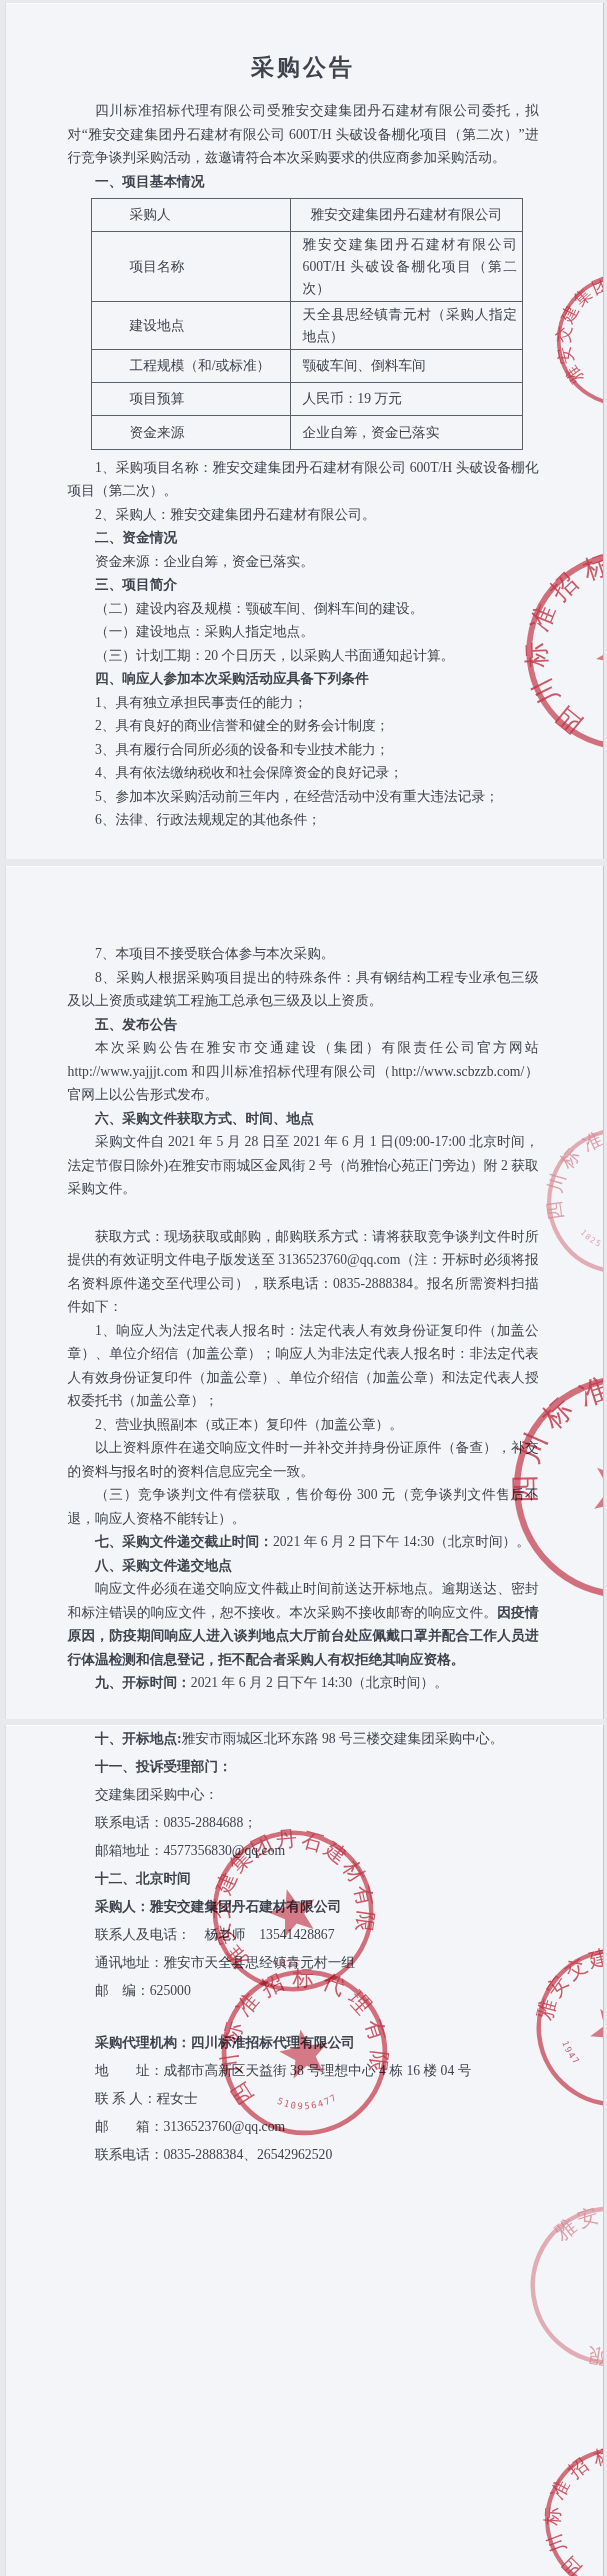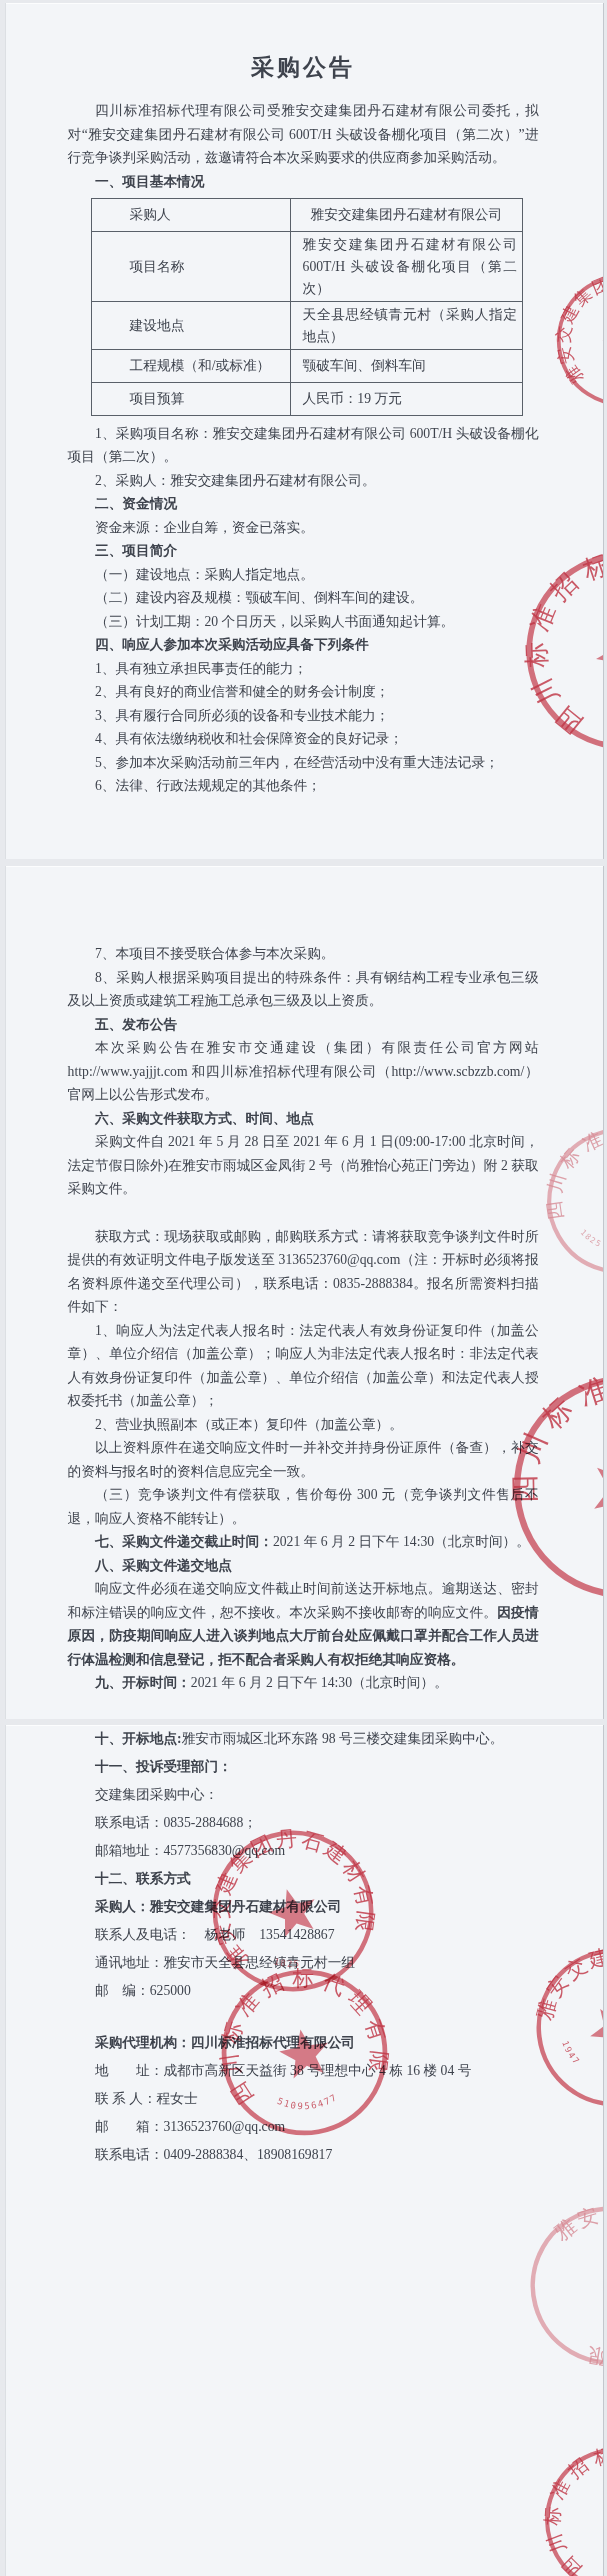--- a/index.html
+++ b/index.html
@@ -62,29 +62,33 @@
           <td class="val">天全县思经镇青元村（采购人指定地点）</td>
         </tr>
         <tr class="r4">
           <td class="lbl">工程规模（和/或标准）</td>
           <td class="val">颚破车间、倒料车间</td>
         </tr>
         <tr class="r5">
           <td class="lbl">项目预算</td>
           <td class="val">人民币：19 万元</td>
         </tr>
+        <tr class="r6">
+          <td class="lbl">资金来源</td>
+          <td class="val">企业自筹，资金已落实</td>
+        </tr>
       </tbody>
         </table>
       <p class="p">1、采购项目名称：雅安交建集团丹石建材有限公司 600T/H 头破设备棚化项目（第二次）。</p>
       <p class="p">2、采购人：雅安交建集团丹石建材有限公司。</p>
       <p class="h">二、资金情况</p>
       <p class="p">资金来源：企业自筹，资金已落实。</p>
       <p class="h">三、项目简介</p>
+      <p class="p">（二）建设内容及规模：颚破车间、倒料车间的建设。</p>
       <p class="p">（一）建设地点：采购人指定地点。</p>
-      <p class="p">（二）建设内容及规模：颚破车间、倒料车间的建设。</p>
       <p class="p">（三）计划工期：20 个日历天，以采购人书面通知起计算。</p>
       <p class="h">四、响应人参加本次采购活动应具备下列条件</p>
       <p class="p">1、具有独立承担民事责任的能力；</p>
       <p class="p">2、具有良好的商业信誉和健全的财务会计制度；</p>
       <p class="p">3、具有履行合同所必须的设备和专业技术能力；</p>
       <p class="p">4、具有依法缴纳税收和社会保障资金的良好记录；</p>
       <p class="p">5、参加本次采购活动前三年内，在经营活动中没有重大违法记录；</p>
       <p class="p">6、法律、行政法规规定的其他条件；</p>
     </div>
 
@@ -158,30 +162,30 @@
     </div>
   </div>
 
   <div class="page" id="pg3">
     <div class="content">
       <p class="p"><span class="b">十、开标地点:</span><span>雅安市雨城区北环东路 98 号三楼交建集团采购中心。</span></p>
       <p class="h">十一、投诉受理部门：</p>
       <p class="p">交建集团采购中心：</p>
       <p class="p">联系电话：0835-2884688；</p>
       <p class="p">邮箱地址：4577356830@qq.com</p>
-      <p class="h">十二、联系方式</p>
+      <p class="h">十二、北京时间</p>
       <p class="p b">采购人：雅安交建集团丹石建材有限公司</p>
       <p class="p">联系人及电话：　杨老师　13541428867</p>
       <p class="p">通讯地址：雅安市天全县思经镇青元村一组</p>
       <p class="p">邮　编：625000</p>
       <p class="p b gap-top">采购代理机构：四川标准招标代理有限公司</p>
       <p class="p">地　　址：成都市高新区天益街 38 号理想中心 4 栋 16 楼 04 号</p>
       <p class="p">联 系 人：程女士</p>
       <p class="p">邮　　箱：3136523760@qq.com</p>
-      <p class="p">联系电话：0409-2888384、18908169817</p>
+      <p class="p">联系电话：0835-2888384、26542962520</p>
     </div>
 
     <div class="stamp" style="left:203px;top:102px;width:168px;height:168px;transform:rotate(-16deg);">
       <svg viewBox="0 0 200 200">
         <defs>
             <path id="arc-p3a" d="M 34,142 A 78,78 0 1 1 166,142"></path>
             <path id="dig-p3a" d="M 60,154 A 72,72 0 0 0 140,154"></path>
           </defs>
         <circle class="ring" cx="100" cy="100" r="93"></circle>
         <polygon class="star" points="100,73 107.3,92.9 128.5,93.7 111.9,106.9 117.6,127.3 100,115.5 82.4,127.3 88.1,106.9 71.5,93.7 92.7,92.9"></polygon>

